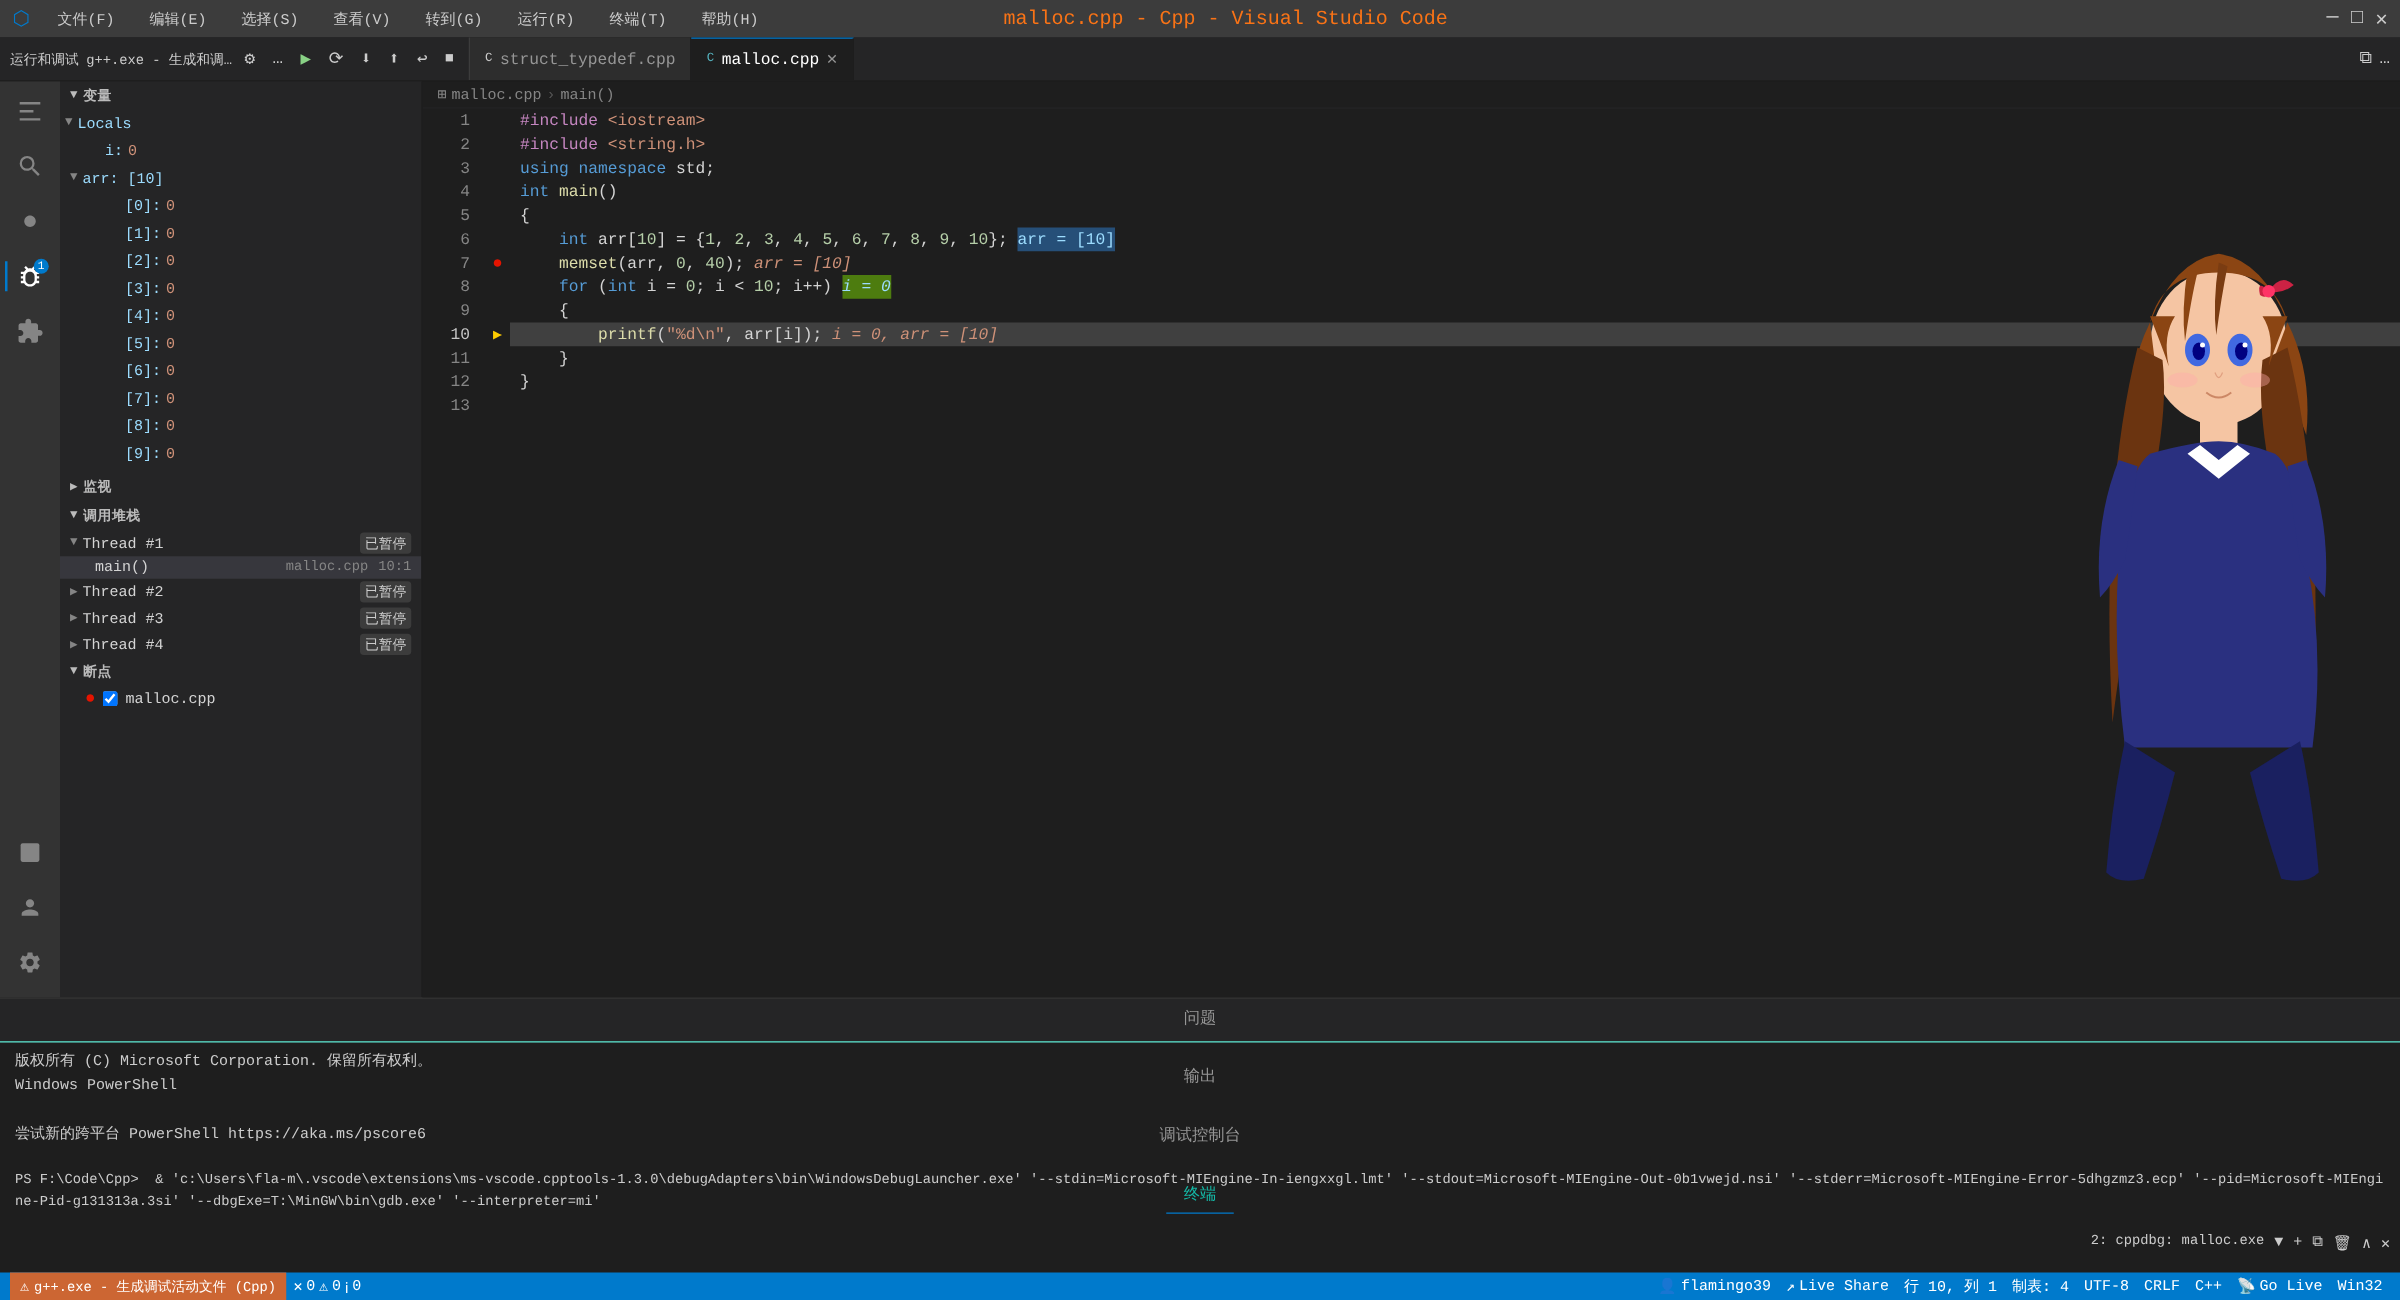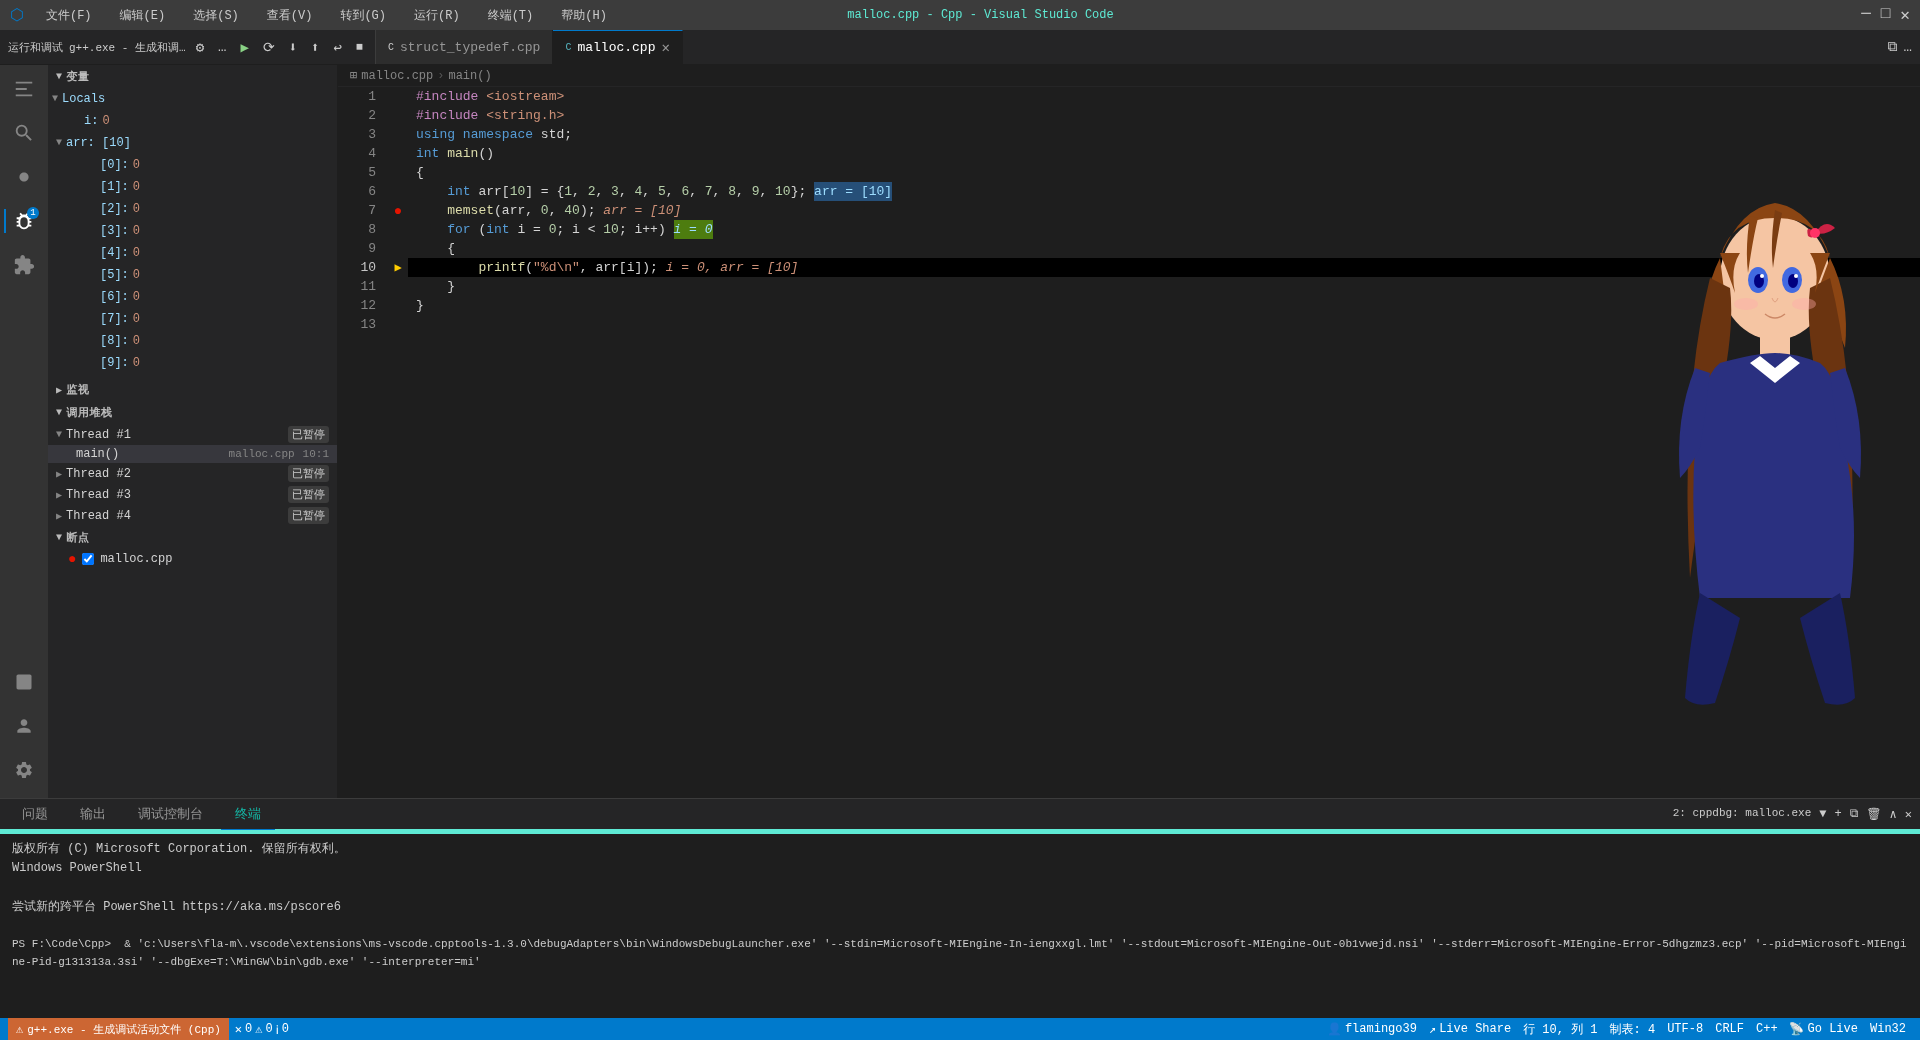--- a/index.html
+++ b/index.html
@@ -26,22 +26,22 @@
       flex-shrink: 0;
     }
     .titlebar-left {
       display: flex;
       align-items: center;
       gap: 16px;
       font-size: 12px;
       color: #cccccc;
     }
     .titlebar-center {
-      font-size: 12px;
-      color: #5eead4;
+      font-size: 16px;
+      color: #f97316;
       position: absolute;
       left: 50%;
       transform: translateX(-50%);
       padding-left: 41px;
     }
     .titlebar-controls {
       display: flex;
       gap: 10px;
     }
     .titlebar-controls span {
@@ -312,21 +312,21 @@
       position: relative;
     }
     .code-line {
       height: 19px;
       display: flex;
       align-items: center;
       padding-left: 8px;
       position: relative;
       white-space: pre;
     }
-    .code-line.highlighted { background: #000000; font-family: Liberation Mono, monospace; }
+    .code-line.highlighted { background: #404040; font-family: Liberation Mono, monospace; }
 
     
     .kw { color: #569cd6; }
     .fn { color: #dcdcaa; }
     .str { color: #ce9178; }
     .num { color: #b5cea8; }
     .inc { color: #c586c0; }
 
     
     #anime-overlay {
@@ -349,23 +349,24 @@
       border-top: 1px solid #3c3c3c;
       display: flex;
       flex-direction: column;
       flex-shrink: 0;
     }
     .panel-tabs {
       display: flex;
       align-items: center;
       background: #252526;
       height: 35px;
-      border-bottom: 5px solid #5eead4;
+      border-bottom: 1px solid #5eead4;
       padding: 0 8px;
-      gap: 4px;
+      gap: 16px;
+      flex-direction: column;
     }
     .panel-tab {
       padding: 6px 14px;
       font-size: 13px;
       cursor: pointer;
       color: #969696;
       border-bottom: 1px solid transparent;
     }
     .panel-tab.active {
       color: #14b8a6;

